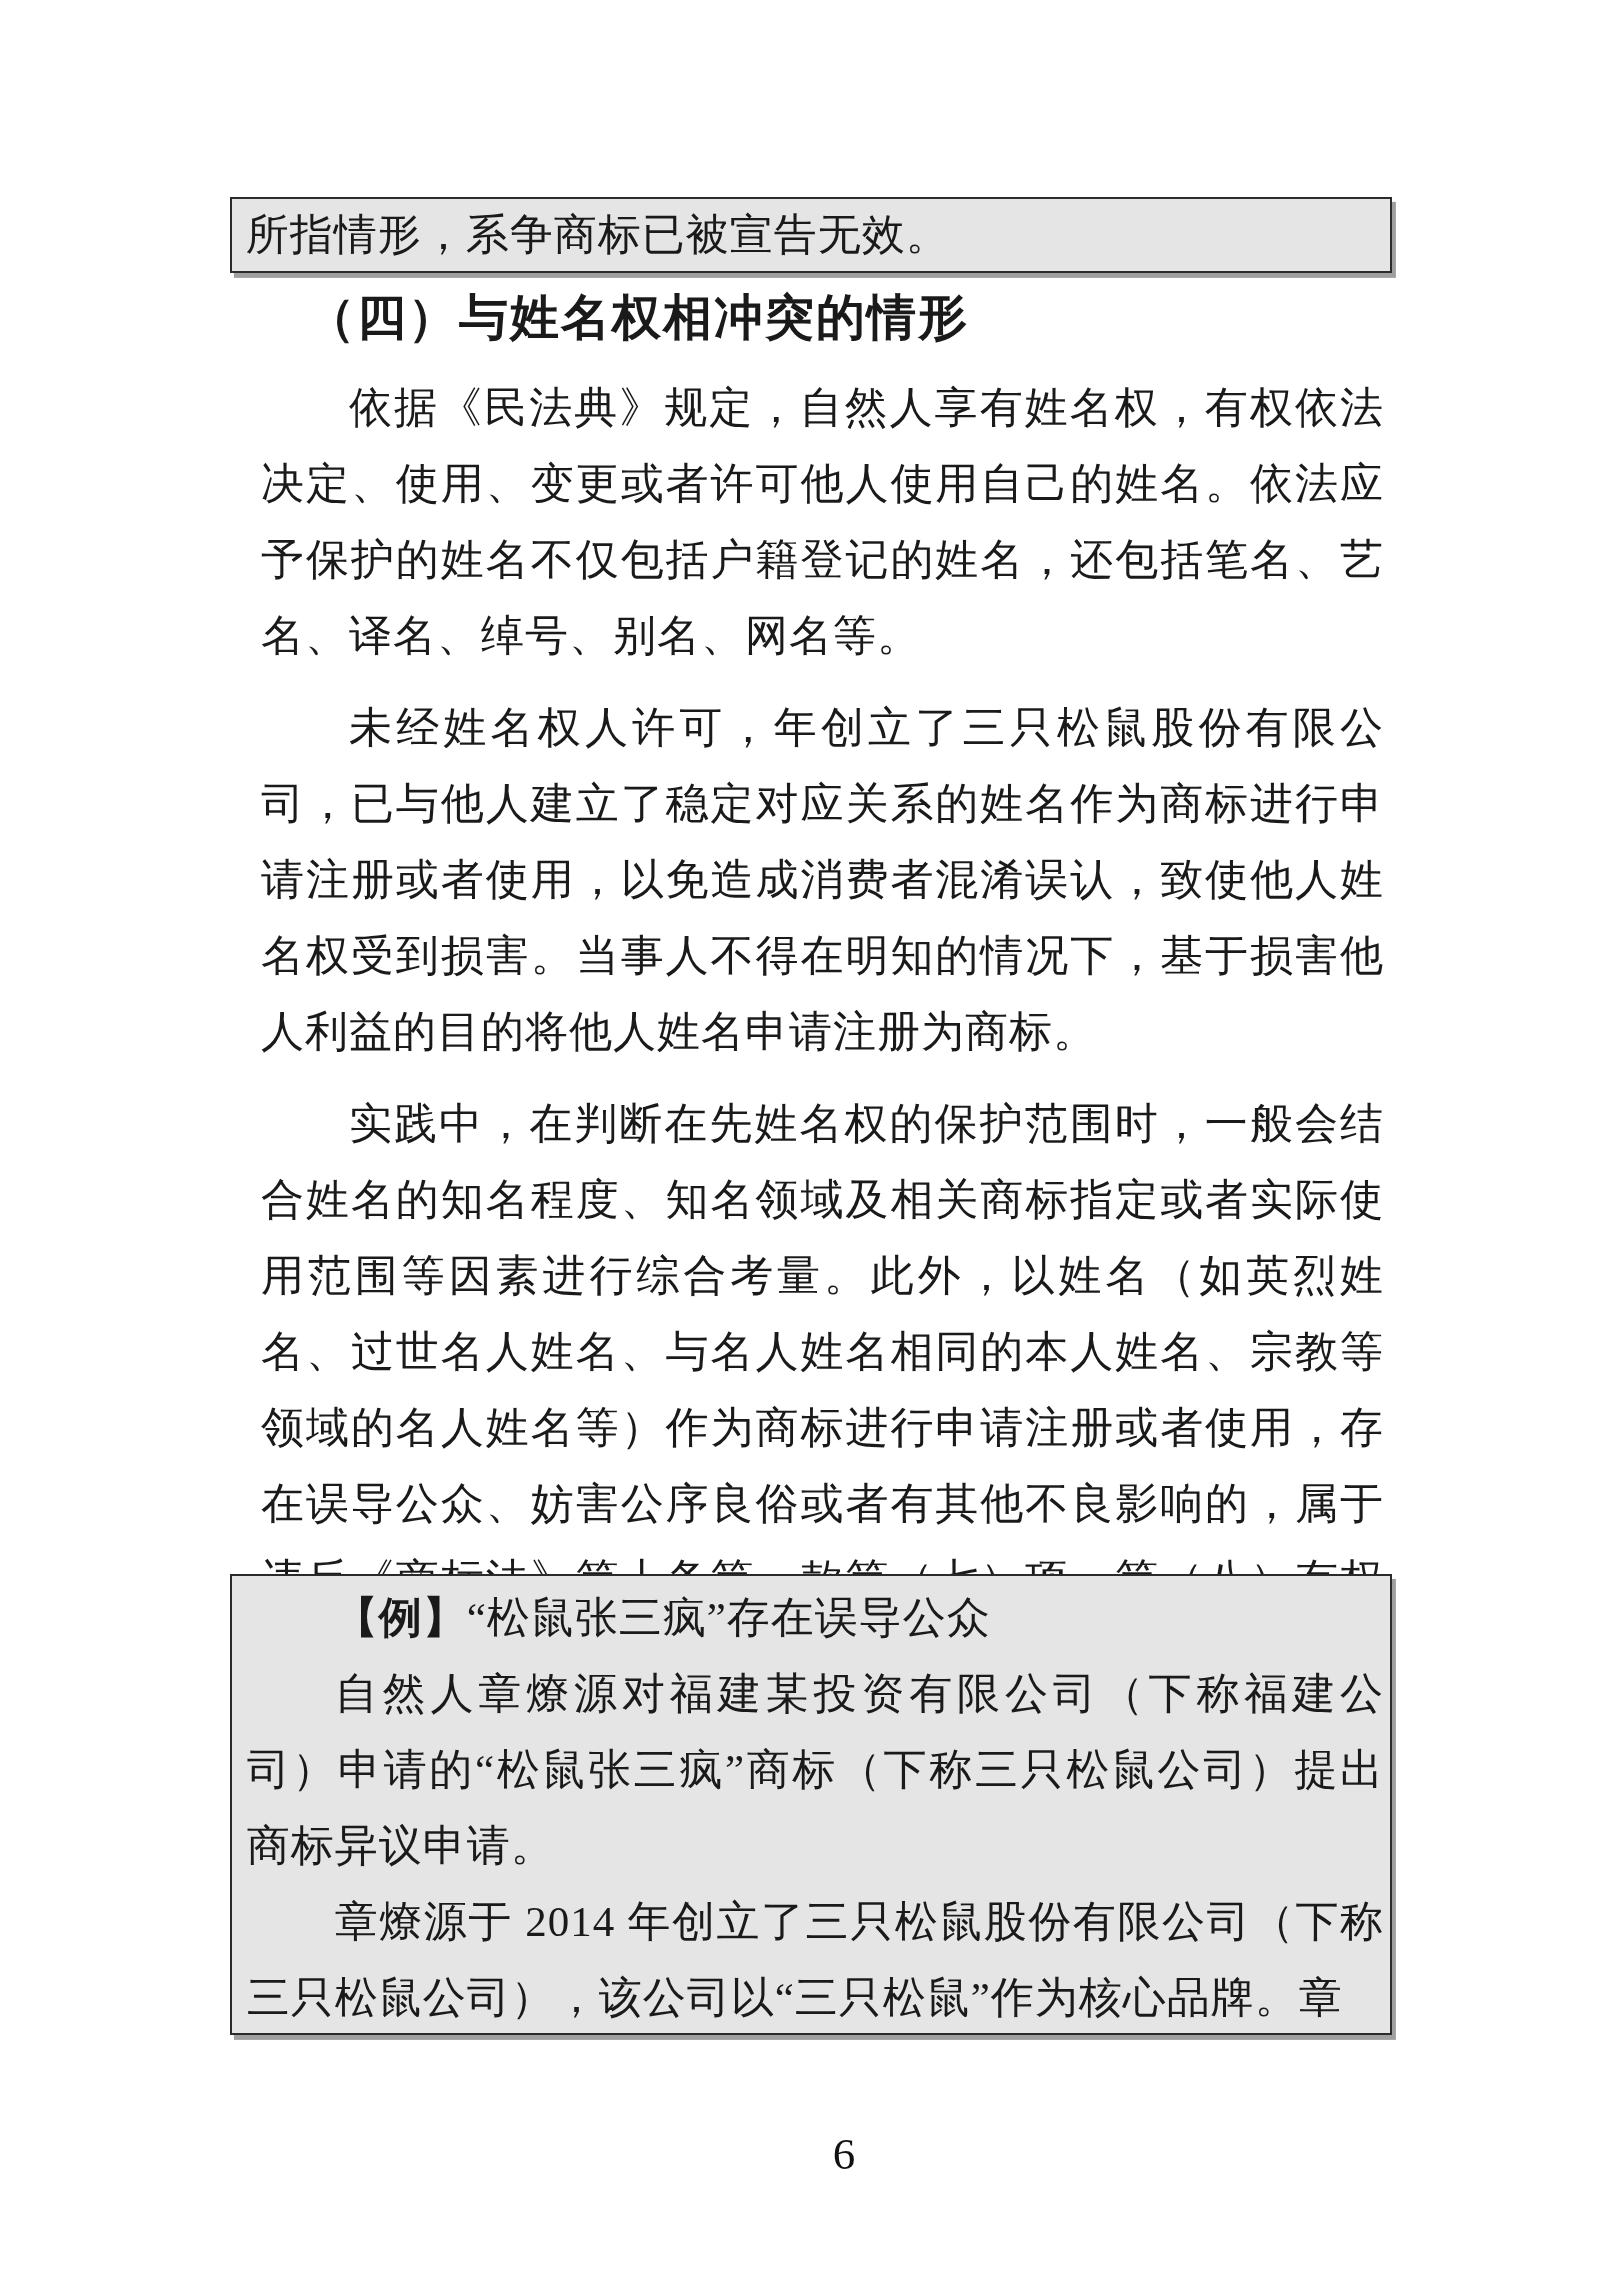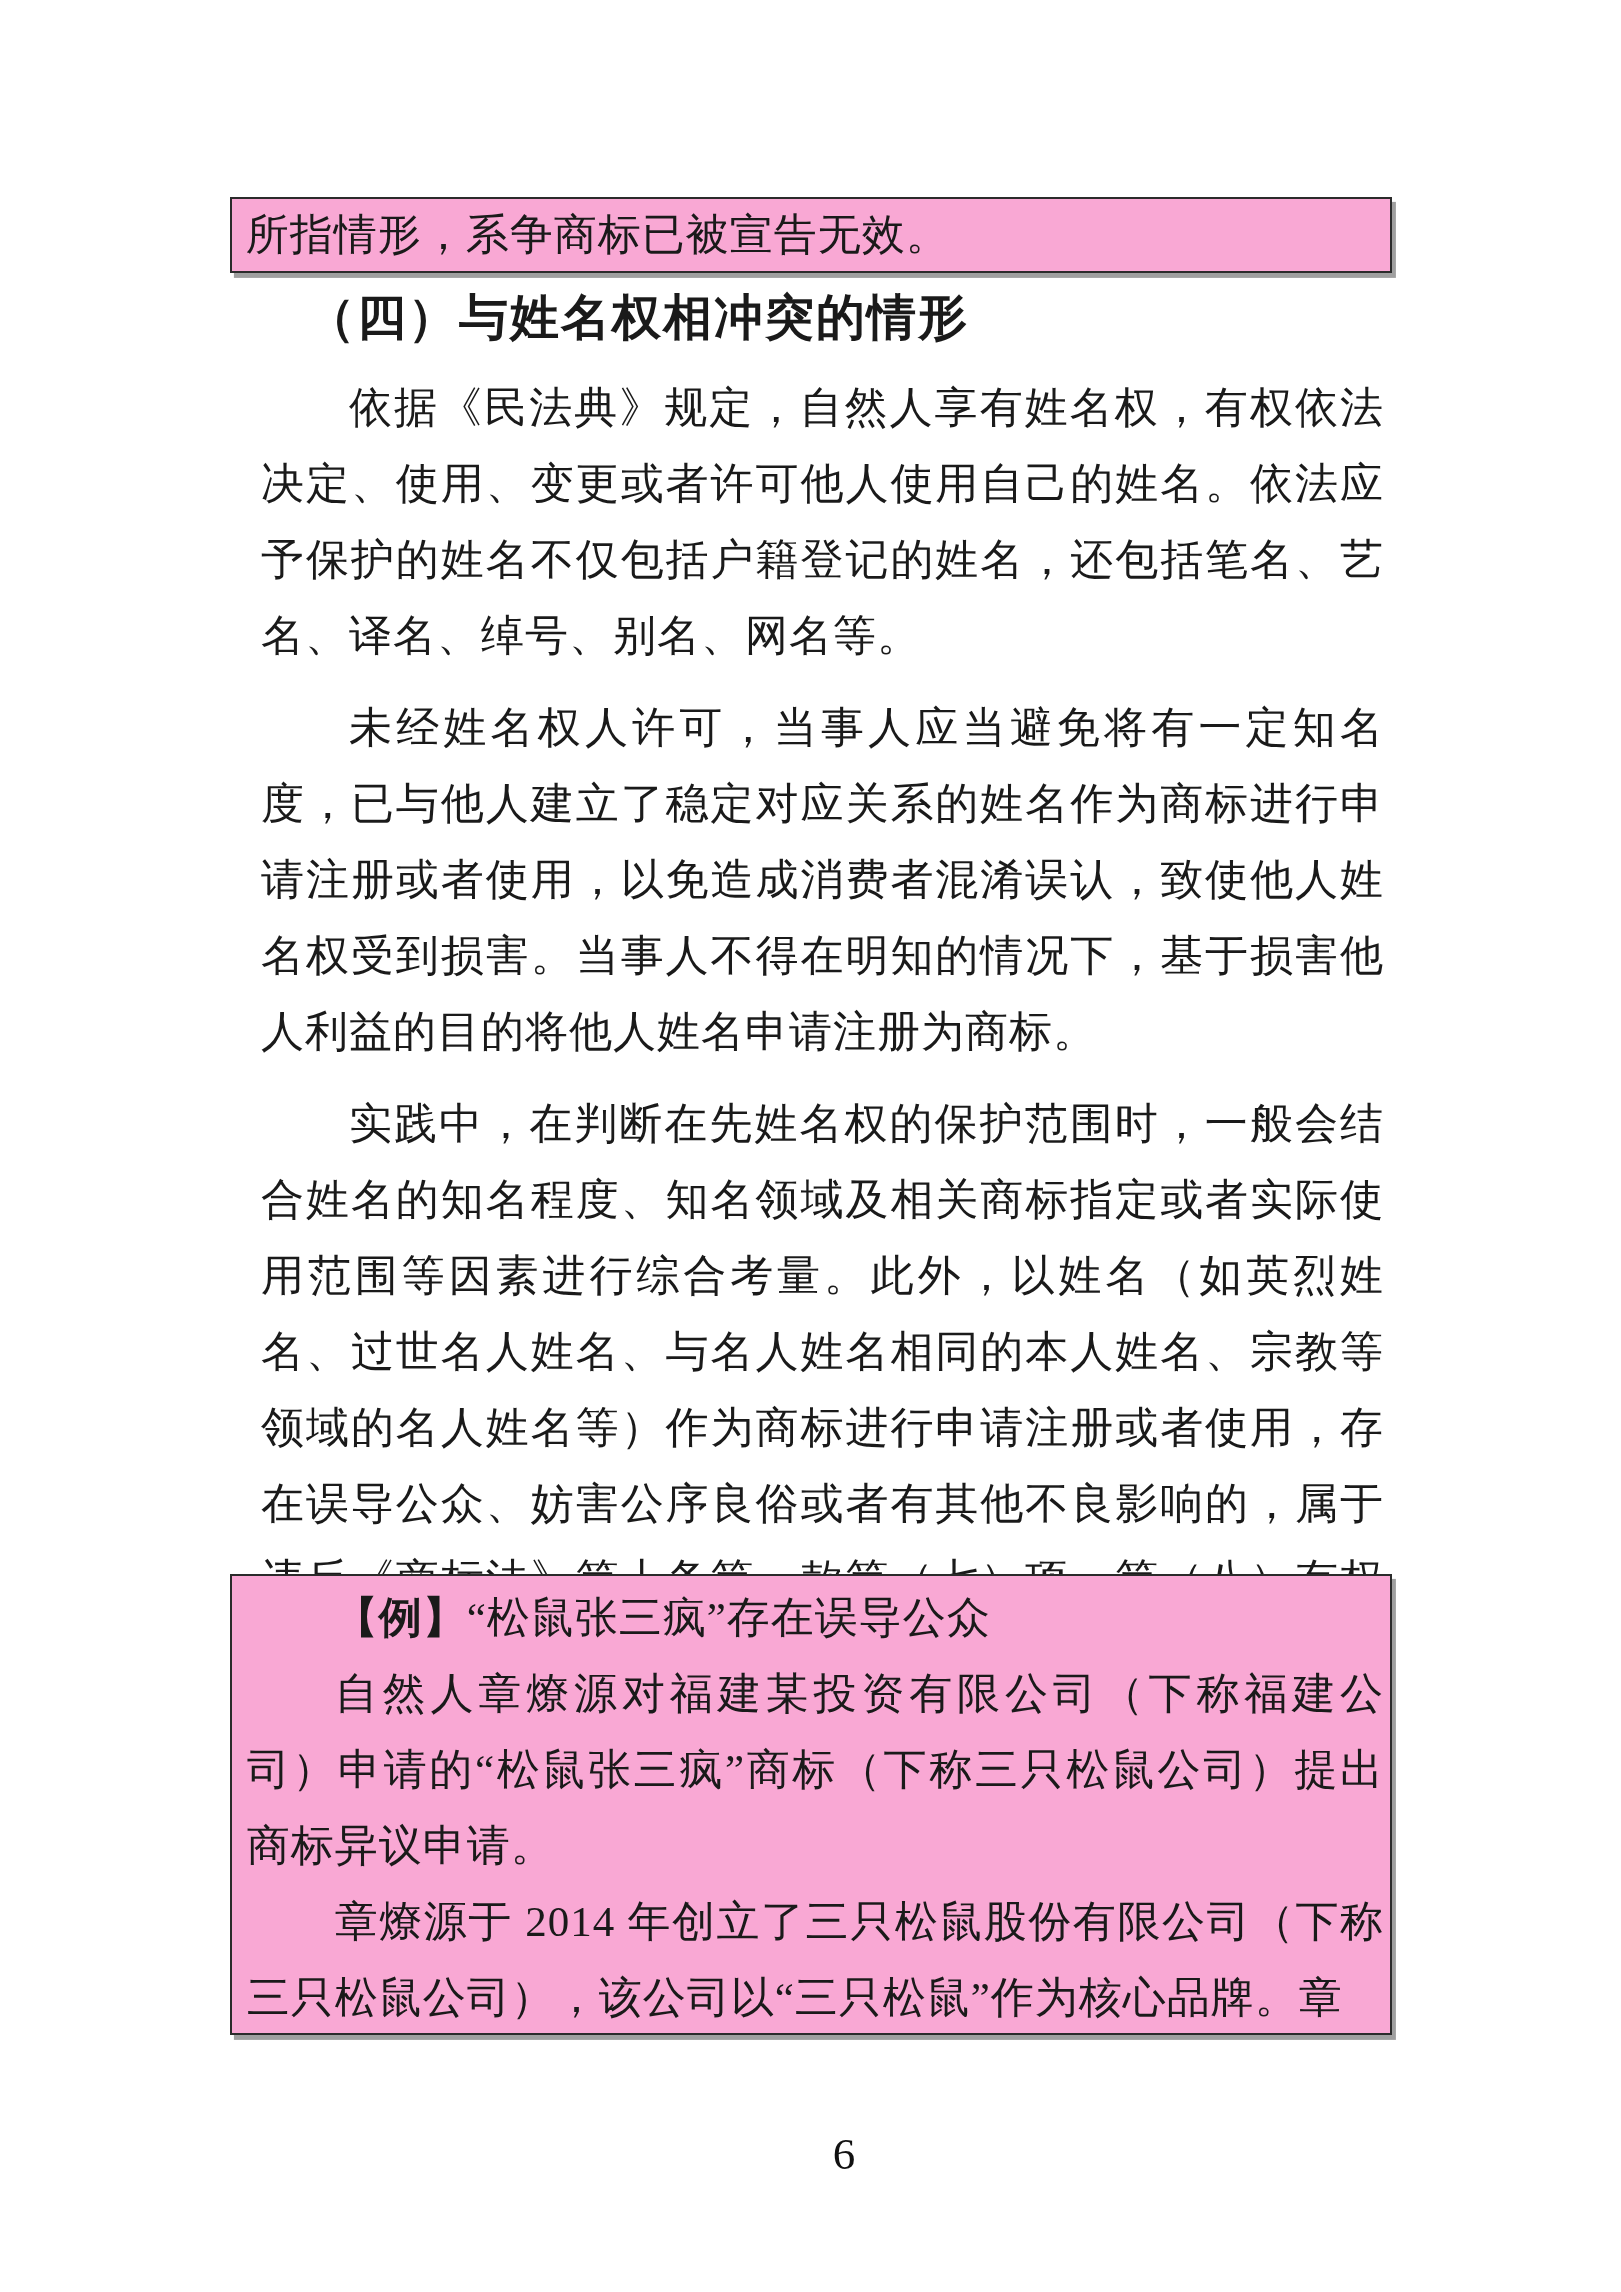--- a/index.html
+++ b/index.html
@@ -16,21 +16,21 @@
     font-family: "Liberation Serif", serif;
     color: #1a1a1a;
     overflow: hidden;
   }
   .box {
     position: absolute;
     left: 230px;
     width: 1162px;
     box-sizing: border-box;
     border: 2.9px solid #2b2b2b;
-    background: #f9a8d4;
+    background: #e5e5e5;
     box-shadow: 3.9px 4.9px 0 #9f9f9f;
   }
   .continued-box {
     top: 197px;
     height: 76px;
   }
   .box-line {
     margin: 0;
     padding: 0 5.9px 0 13.7px;
     font-size: 43px;
@@ -98,21 +98,21 @@
 <div class="page">
 
   <div class="box continued-box">
     <p class="box-line">所指情形，系争商标已被宣告无效。</p>
   </div>
 
   <h2 class="heading">（四）与姓名权相冲突的情形</h2>
 
   <div class="body-text">
     <p>依据《民法典》规定，自然人享有姓名权，有权依法决定、使用、变更或者许可他人使用自己的姓名。依法应予保护的姓名不仅包括户籍登记的姓名，还包括笔名、艺名、译名、绰号、别名、网名等。</p>
-    <p>未经姓名权人许可，当事人应当避免将有一定知名度，已与他人建立了稳定对应关系的姓名作为商标进行申请注册或者使用，以免造成消费者混淆误认，致使他人姓名权受到损害。当事人不得在明知的情况下，基于损害他人利益的目的将他人姓名申请注册为商标。</p>
+    <p>未经姓名权人许可，年创立了三只松鼠股份有限公司，已与他人建立了稳定对应关系的姓名作为商标进行申请注册或者使用，以免造成消费者混淆误认，致使他人姓名权受到损害。当事人不得在明知的情况下，基于损害他人利益的目的将他人姓名申请注册为商标。</p>
     <p>实践中，在判断在先姓名权的保护范围时，一般会结合姓名的知名程度、知名领域及相关商标指定或者实际使用范围等因素进行综合考量。此外，以姓名（如英烈姓名、过世名人姓名、与名人姓名相同的本人姓名、宗教等领域的名人姓名等）作为商标进行申请注册或者使用，存在误导公众、妨害公序良俗或者有其他不良影响的，属于违反《商标法》第十条第一款第（七）项、第（八）有权依法决定。</p>
   </div>
 
   <div class="box example-box">
     <p><span class="example-label">【例】</span><span>“松鼠张三疯”存在误导公众</span></p>
     <p>自然人章燎源对福建某投资有限公司（下称福建公司）申请的“松鼠张三疯”商标（下称三只松鼠公司）提出商标异议申请。</p>
     <p>章燎源于 2014 年创立了三只松鼠股份有限公司（下称三只松鼠公司），该公司以“三只松鼠”作为核心品牌。章</p>
   </div>
 
   <div class="page-number">6</div>

